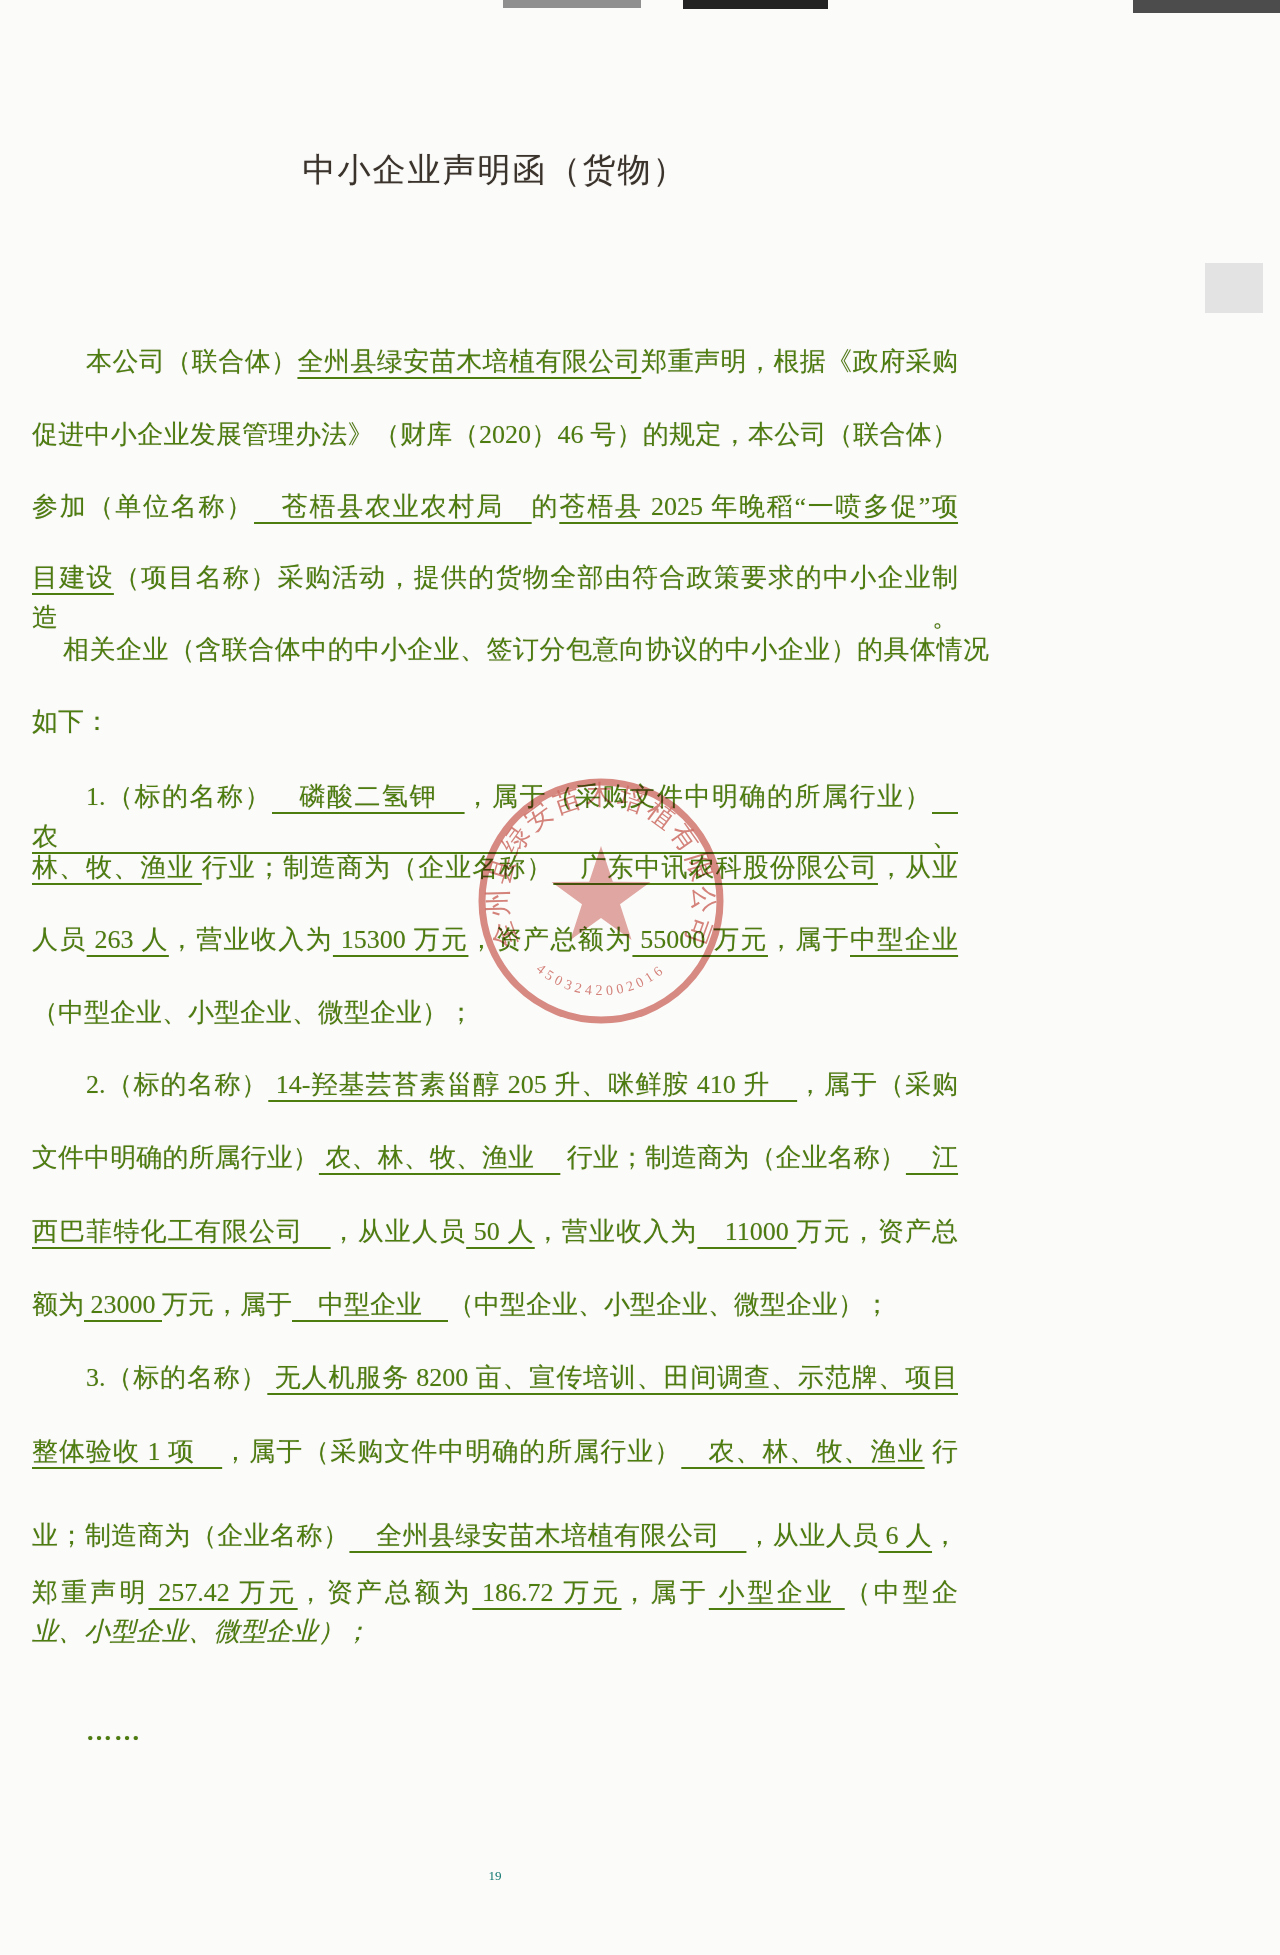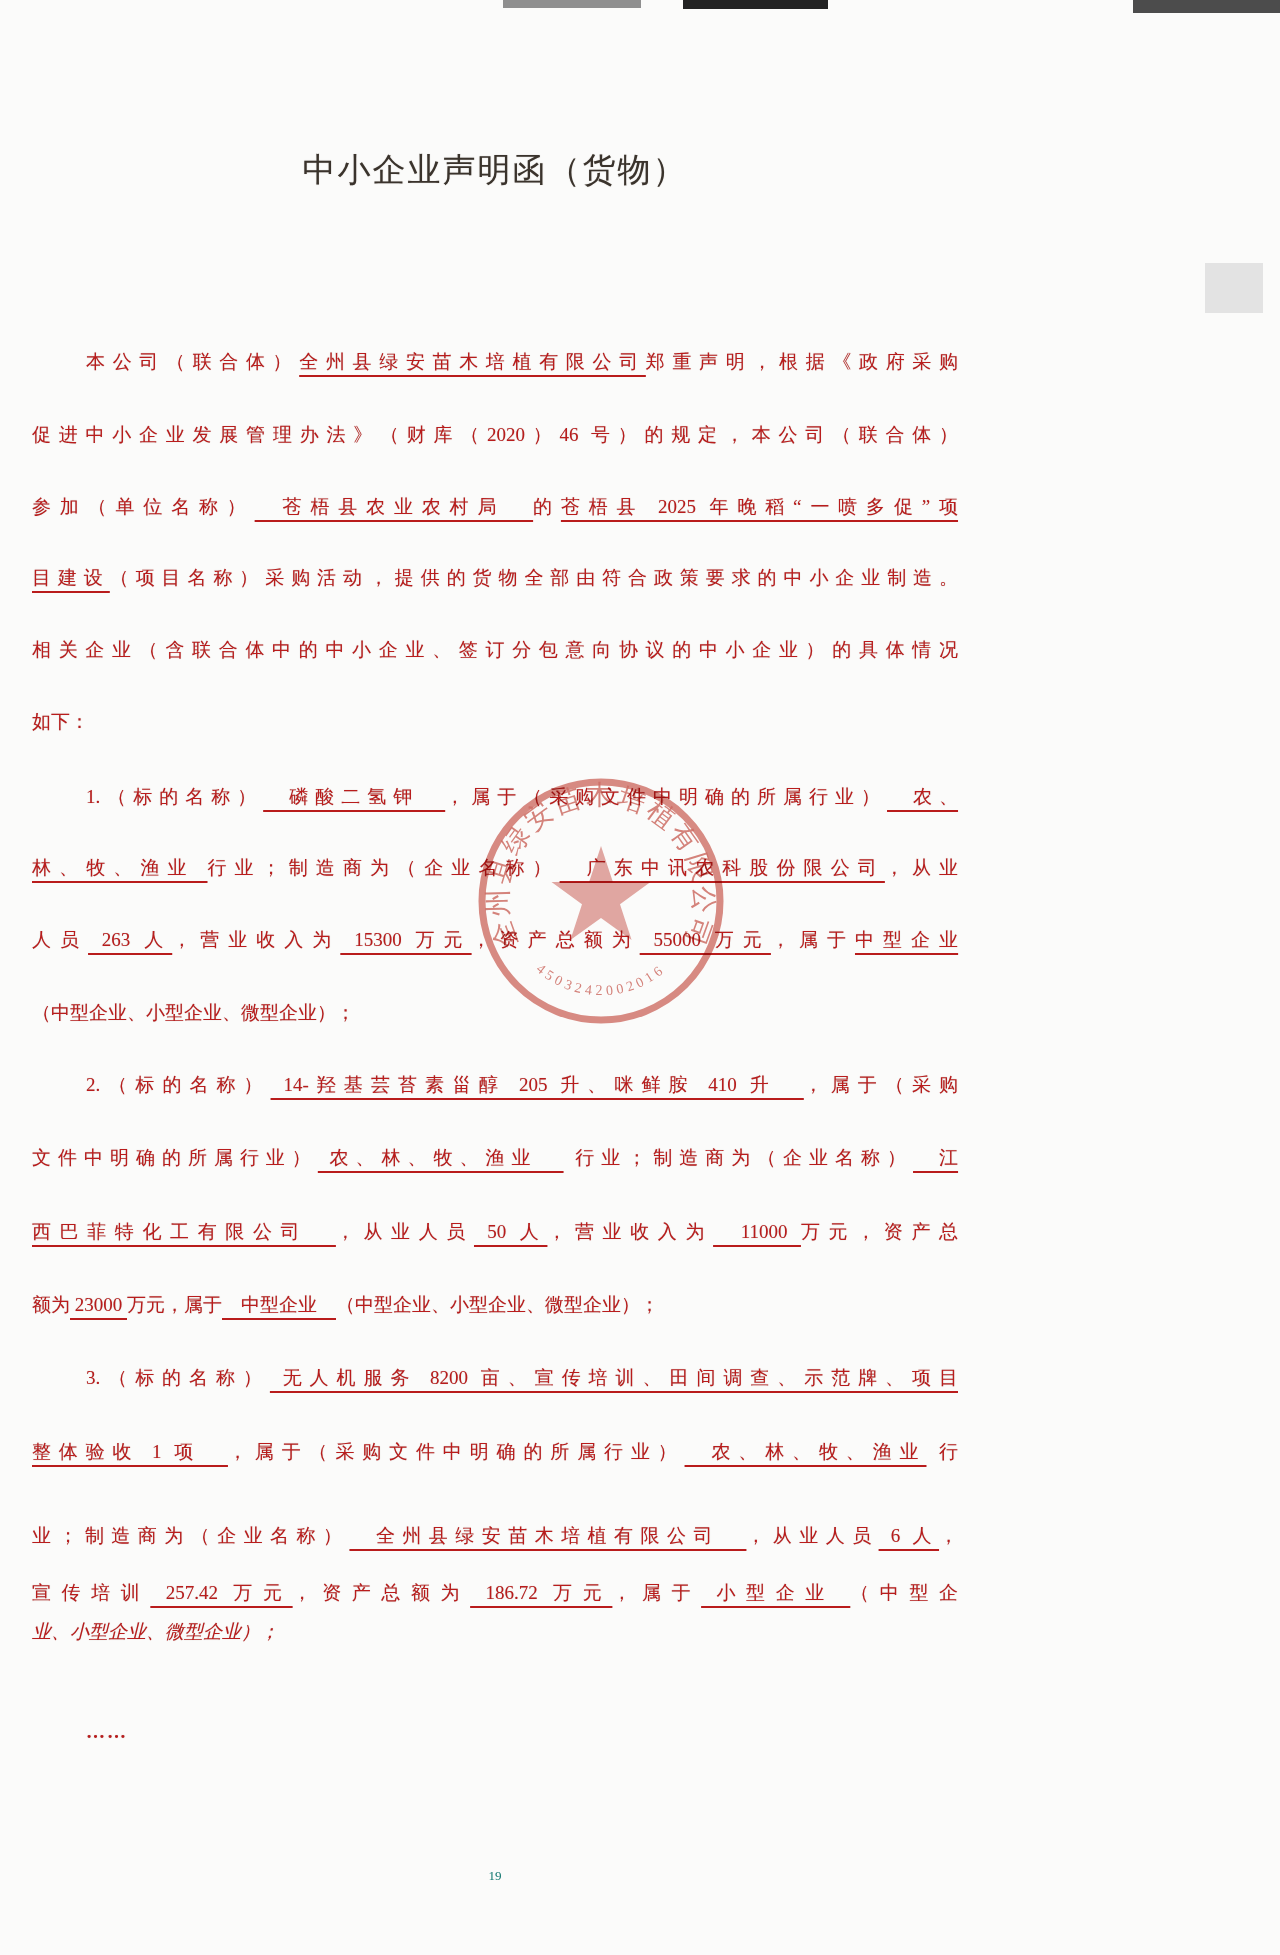--- a/index.html
+++ b/index.html
@@ -11,21 +11,21 @@
   }
   #page{position:absolute;inset:0;}
   .artifact{position:absolute;}
   #title{
     position:absolute;left:32px;width:926px;top:148px;
     text-align:center;font-size:33px;letter-spacing:2px;color:#3a332c;
     text-shadow:0 0 1px rgba(70,55,40,.35);
   }
   .line{
     position:absolute;left:32px;width:926px;
-    font-size:19px;line-height:40px;color:#b91c1c;
+    font-size:26px;line-height:40px;color:#4d7c0f;
     white-space:pre;
     text-shadow:0 0 1px rgba(70,55,40,.3);
   }
   .line.j{white-space:normal;text-align:justify;text-align-last:justify;}
   .line.ind{text-indent:54px;}
   .u{
     text-decoration:underline;
     text-underline-offset:7px;
     text-decoration-thickness:1.5px;
   }
@@ -49,34 +49,34 @@
   <div class="artifact" style="left:1133px;top:0;width:147px;height:13px;background:#4c4c4c;"></div>
   <div class="artifact" style="left:1205px;top:263px;width:58px;height:50px;background:#cfcfcf;opacity:.55;"></div>
 
   <div id="title">中小企业声明函（货物）</div>
 
   <div id="doc-body">
       <div class="line j ind" style="top: 342px;"><span>本公司（联合体）</span><span class="u">全州县绿安苗木培植有限公司</span><span>郑重声明，根据《政府采购</span></div>
       <div class="line j" style="top: 415px;"><span>促进中小企业发展管理办法》（财库（2020）46 号）的规定，本公司（联合体）</span></div>
       <div class="line j" style="top: 487px;"><span>参加（单位名称）</span><span class="u">　苍梧县农业农村局　</span><span>的</span><span class="u">苍梧县 2025 年晚稻“一喷多促”项</span></div>
       <div class="line j" style="top: 558px;"><span class="u">目建设</span><span>（项目名称）采购活动，提供的货物全部由符合政策要求的中小企业制造。</span></div>
-      <div class="line j" style="top: 630px;"><span>相关企业（含联合体中的中小企业、签订分包意向协议的中小企业）的具体情况</span></div>
+      <div class="line j" style="top: 630px; margin-left: 31px;"><span>相关企业（含联合体中的中小企业、签订分包意向协议的中小企业）的具体情况</span></div>
       <div class="line" style="top: 702px;"><span>如下：</span></div>
       <div class="line j ind" style="top: 777px;"><span>1.（标的名称）</span><span class="u">　磷酸二氢钾　</span><span>，属于（采购文件中明确的所属行业）</span><span class="u">　农、</span></div>
       <div class="line j" style="top: 848px;"><span class="u">林、牧、渔业 </span><span>行业；制造商为（企业名称）</span><span class="u">　广东中讯农科股份限公司</span><span>，从业</span></div>
       <div class="line j" style="top: 920px;"><span>人员</span><span class="u"> 263 人</span><span>，营业收入为</span><span class="u"> 15300 万元</span><span>，资产总额为</span><span class="u"> 55000 万元</span><span>，属于</span><span class="u">中型企业</span></div>
       <div class="line" style="top: 993px;"><span>（中型企业、小型企业、微型企业）；</span></div>
       <div class="line j ind" style="top: 1065px;"><span>2.（标的名称）</span><span class="u"> 14-羟基芸苔素甾醇 205 升、咪鲜胺 410 升　</span><span>，属于（采购</span></div>
       <div class="line j" style="top: 1138px;"><span>文件中明确的所属行业）</span><span class="u"> 农、林、牧、渔业　</span><span> 行业；制造商为（企业名称）</span><span class="u">　江</span></div>
       <div class="line j" style="top: 1212px;"><span class="u">西巴菲特化工有限公司　</span><span>，从业人员</span><span class="u"> 50 人</span><span>，营业收入为</span><span class="u">　11000 </span><span>万元，资产总</span></div>
       <div class="line" style="top: 1285px;"><span>额为</span><span class="u"> 23000 </span><span>万元，属于</span><span class="u">　中型企业　</span><span>（中型企业、小型企业、微型企业）；</span></div>
       <div class="line j ind" style="top: 1358px;"><span>3.（标的名称）</span><span class="u"> 无人机服务 8200 亩、宣传培训、田间调查、示范牌、项目</span></div>
       <div class="line j" style="top: 1432px;"><span class="u">整体验收 1 项　</span><span>，属于（采购文件中明确的所属行业）</span><span class="u">　农、林、牧、渔业</span><span> 行</span></div>
       <div class="line j" style="top: 1500px; margin-top: 16px;"><span>业；制造商为（企业名称）</span><span class="u">　全州县绿安苗木培植有限公司　</span><span>，从业人员</span><span class="u"> 6 人</span><span>，</span></div>
-      <div class="line j" style="top: 1573px;"><span>宣传培训</span><span class="u"> 257.42 万元</span><span>，资产总额为</span><span class="u"> 186.72 万元</span><span>，属于</span><span class="u"> 小型企业 </span><span>（中型企</span></div>
+      <div class="line j" style="top: 1573px;"><span>郑重声明</span><span class="u"> 257.42 万元</span><span>，资产总额为</span><span class="u"> 186.72 万元</span><span>，属于</span><span class="u"> 小型企业 </span><span>（中型企</span></div>
       <div class="line" style="top: 1612px; font-style: italic;"><span>业、小型企业、微型企业）；</span></div>
       <div class="line ind dots" style="top: 1712px;"><span>……</span></div>
     </div>
 
   <svg id="seal" viewBox="0 0 262 262">
     <circle cx="131" cy="131" r="119" fill="none" stroke-width="7" opacity=".8" stroke="#c9554b"></circle>
     <polygon points="131,76 142.8,111.8 180.5,111.9 150,134.2 161.6,170.1 131,148 100.4,170.1 112,134.2 81.5,111.9 119.2,111.8" opacity=".6" fill="#c9554b"></polygon>
     <defs>
       <path id="arcTop" d="M 43.6 162.8 A 94 94 0 1 1 218.4 162.8" fill="none"></path>
       <path id="arcBottom" d="M 52.8 186.3 A 98 98 0 0 0 209.2 186.3" fill="none"></path>

